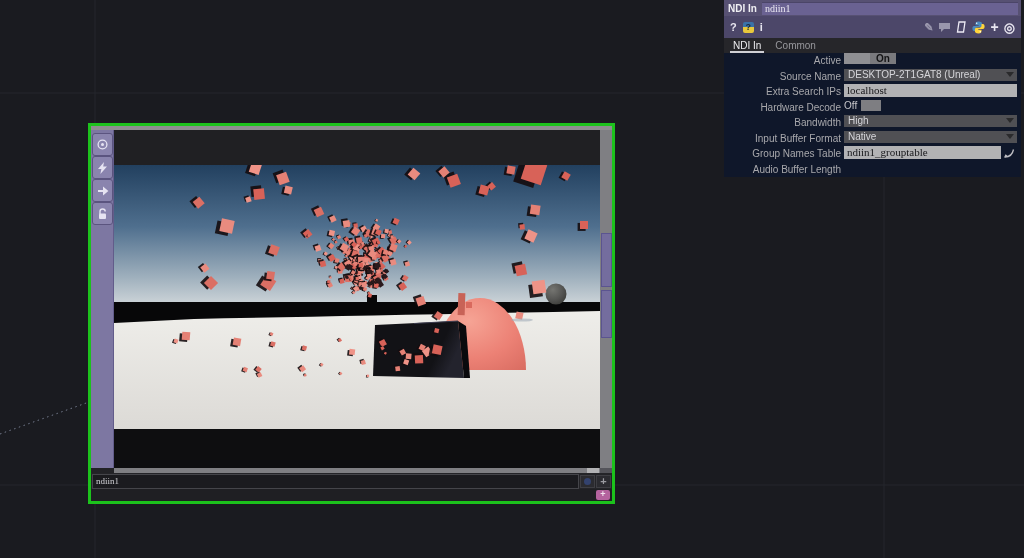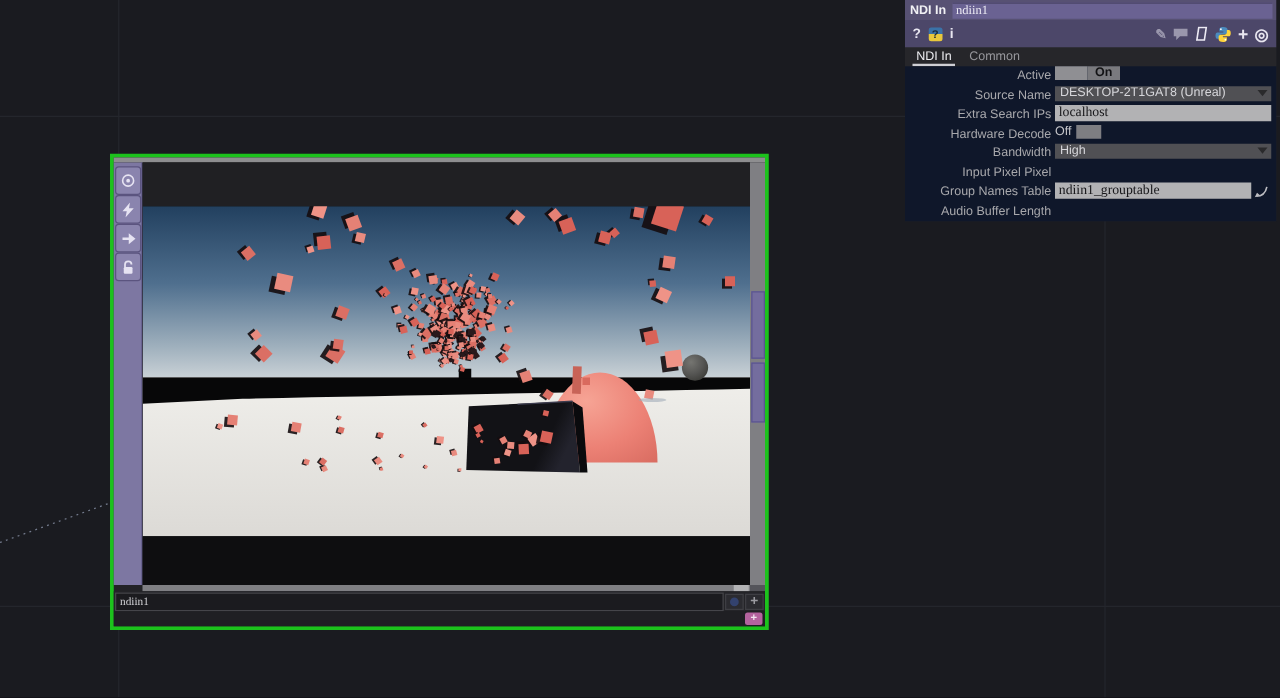--- a/index.html
+++ b/index.html
@@ -1390,21 +1390,25 @@
 
       <div class="prow">
         <span class="plabel">Bandwidth</span>
         <div class="pctrl">
           <div class="dropdown">High</div>
           <div class="dd-arrow" style="right:7px;"></div>
         </div>
       </div>
 
       <div class="prow">
-        <span class="plabel">Input Pixel Pixel</span>
+        <span class="plabel">Input Buffer Format</span>
+        <div class="pctrl">
+          <div class="dropdown">Native</div>
+          <div class="dd-arrow" style="right:7px;"></div>
+        </div>
       </div>
 
       <div class="prow">
         <span class="plabel">Group Names Table</span>
         <div class="pctrl">
           <div class="txtfield mono">ndiin1_grouptable</div>
           <div class="pickicon">
             <svg width="13" height="12" viewBox="0 0 13 12">
                 <path d="M2,10 Q9,10 10.5,2.5" fill="none" stroke="#bdbdc2" stroke-width="1.3"></path>
                 <path d="M0.8,10.8 L5,9.2 L2.6,7.2 Z" fill="#bdbdc2"></path>

